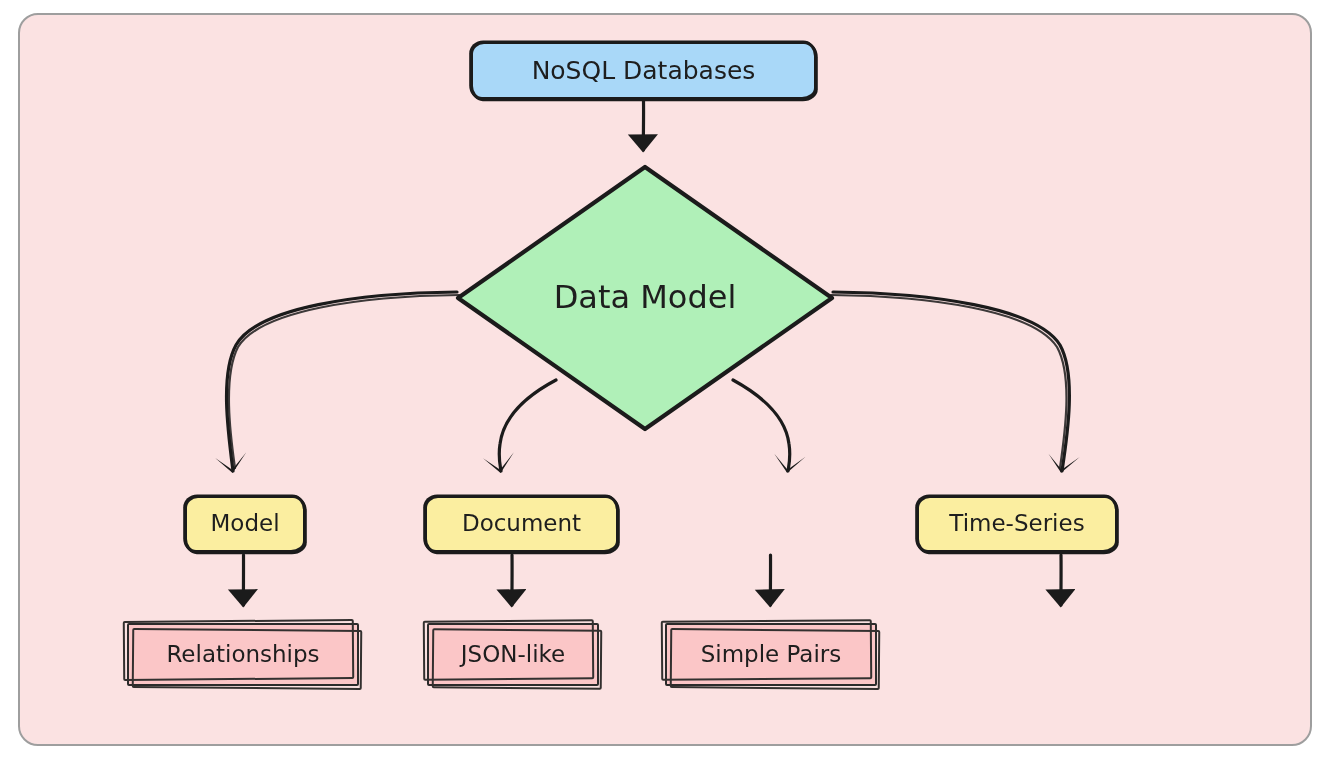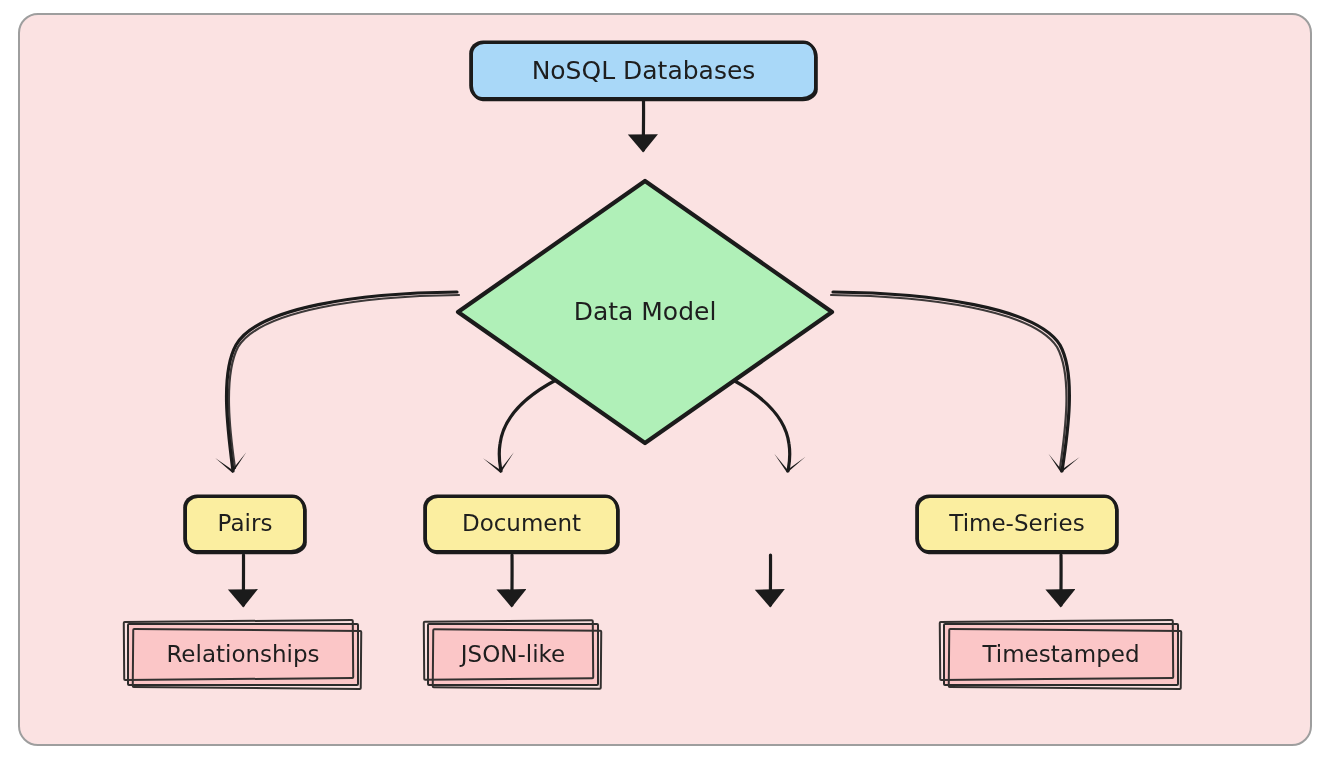--- a/index.html
+++ b/index.html
@@ -84,22 +84,22 @@
     border-color: #33302f;
     background: transparent;
   }
 
   #node-root {
     left: 470px; top: 41px; width: 347px; height: 59px;
     background: #a9d8f8;
     font-size: 25px;
   }
   #node-decision {
-    left: 455px; top: 178px; width: 380px; height: 268px;
-    font-size: 25px;
+    left: 455px; top: 164px; width: 380px; height: 268px;
+    font-size: 32px;
   }
   #node-decision .diamond-shape {
     position: absolute;
     left: 0; top: 0; width: 100%; height: 100%;
     z-index: 1;
   }
   .level2 {
     top: 495px; height: 58px;
     background: #fbeea0;
     font-size: 23px;
@@ -162,32 +162,32 @@
   </div>
 
   <div class="node" id="node-decision">
     <svg class="diamond-shape" viewBox="0 0 380 268" xmlns="http://www.w3.org/2000/svg" preserveAspectRatio="none">
       <polygon points="190,3 377,134 190,265 3,134" fill="#b0f0b8" stroke="#1b1b1b" stroke-width="4.2" stroke-linejoin="round"></polygon>
     </svg>
     <span class="node-label">Data Model</span>
   </div>
 
   <div class="node rounded-node level2" id="node-graph">
-    <span class="node-label">Pairs</span>
+    <span class="node-label">Model</span>
   </div>
   <div class="node rounded-node level2" id="node-document">
     <span class="node-label">Document</span>
   </div>
   <div class="node rounded-node level2" id="node-timeseries">
     <span class="node-label">Time-Series</span>
   </div>
 
   <div class="node sketch-node level3" id="node-jsonlike">
     <span class="node-label">JSON-like</span>
   </div>
   <div class="node sketch-node level3" id="node-relationships">
     <span class="node-label">Relationships</span>
   </div>
-  <div class="node sketch-node level3" id="node-timestamped">
-    <span class="node-label">Timestamped</span>
+  <div class="node sketch-node level3" id="node-simplepairs">
+    <span class="node-label">Simple Pairs</span>
   </div>
 
 </div>
 
 </body></html>

